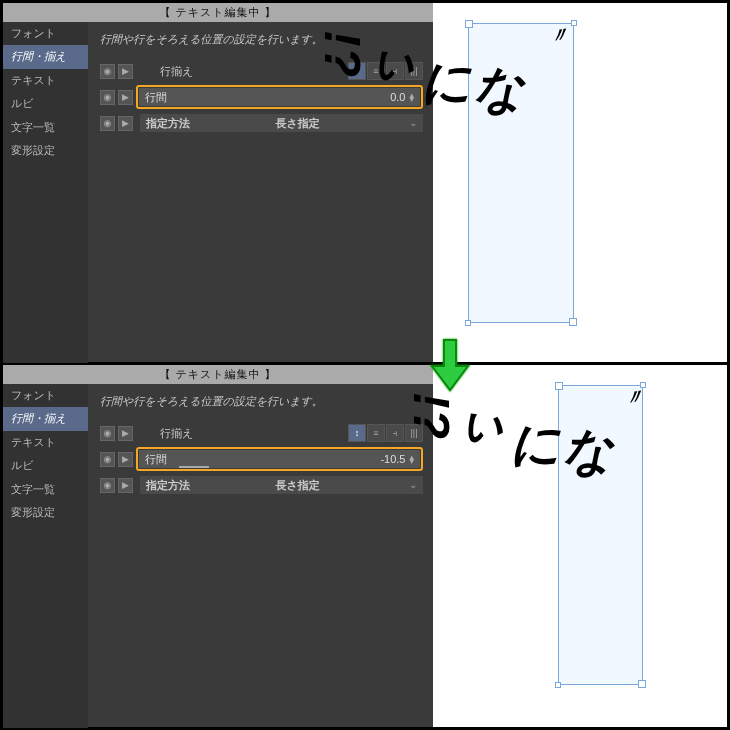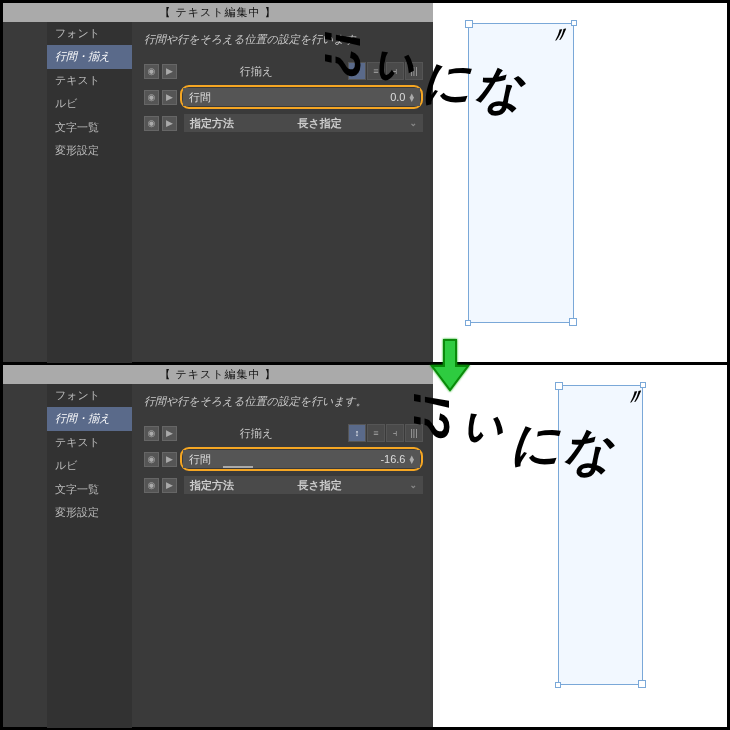--- a/index.html
+++ b/index.html
@@ -4,37 +4,37 @@
 <style>
 * { margin: 0; padding: 0; box-sizing: border-box; font-family: sans-serif; }
 body { background: #fff; width: 730px; height: 730px; }
 
 .container { display: flex; flex-direction: column; height: 730px; }
 .half { position: relative; height: 365px; border: 3px solid #000; display: flex; background: #6d28d9; }
 .half + .half { border-top: none; }
 
 .panel { width: 430px; height: 100%; background: #3a3a3a; color: #ccc; font-size: 11px; position: relative; }
 .panel-title { background: #aaa; color: #111; text-align: center; padding: 2px 0; font-size: 11px; letter-spacing: 1px; }
-.panel-body { display: flex; height: calc(100% - 18px); padding-left: 44px; }
+.panel-body { display: flex; height: calc(100% - 18px); }
 
 .sidebar { width: 85px; background: #323232; display: flex; flex-direction: column; }
 .sidebar-item { padding: 4px 8px; cursor: pointer; color: #bbb; font-size: 11px; line-height: 1.4; }
 .sidebar-item.active { background: #5a6a8a; color: #fff; font-style: italic; }
 
 .main { flex: 1; padding: 10px 10px 10px 12px; }
 .desc { margin-bottom: 14px; color: #ccc; font-style: italic; }
 
 .row { display: flex; align-items: center; height: 20px; margin-bottom: 6px; }
 .row .btn-eye, .row .btn-tri { width: 15px; height: 15px; background: #555; margin-right: 3px; display: flex; align-items: center; justify-content: center; font-size: 9px; color: #aaa; border: 1px solid #666; cursor: pointer; }
-.row .label { margin-left: 13px; color: #ccc; flex: 0 0 80px; text-align: right; }
+.row .label { margin-left: 24px; color: #ccc; flex: 0 0 80px; }
 .row .icons { margin-left: auto; display: flex; gap: 1px; }
 .row .icon-align { width: 18px; height: 18px; background: #4a4a4a; font-size: 9px; color: #aaa; display: flex; align-items: center; justify-content: center; border: 1px solid #555; cursor: pointer; }
 .row .icon-align.active { background: #5a6a8a; color: #fff; }
 
-.hl { border: 2px solid #f5a623; border-radius: 9px; padding: 1px; }
+.hl { border: 2px solid #f5a623; border-radius: 3px; padding: 1px; }
 .slider-row { display: flex; align-items: center; background: #555; height: 18px; padding: 0 6px; position: relative; }
 .slider-row .sl-label { color: #ddd; font-size: 11px; }
 .slider-row .sl-val { margin-left: auto; color: #ddd; font-size: 11px; }
 .slider-row .spin { margin-left: 4px; color: #aaa; font-size: 9px; line-height: 0.5; display: flex; flex-direction: column; }
 .slider-row .fill { position: absolute; bottom: 0; left: 40px; height: 2px; background: #aaa; }
 
 .select-row { display: flex; align-items: center; background: #4a4a4a; height: 18px; padding: 0 6px; margin-left: 38px; font-weight: bold; }
 .select-row .sel-label { color: #ccc; flex: 0 0 80px; }
 .select-row .sel-val { margin-left: auto; margin-right: 40px; color: #ccc; }
 .select-row .chev { margin-left: auto; color: #888; font-size: 9px; }
@@ -156,21 +156,21 @@
           </div>
         </div>
 
         <div class="row">
           <div class="btn-eye">◉</div>
           <div class="btn-tri">▶</div>
           <div class="hl" style="flex:1;">
             <div class="slider-row">
               <span class="sl-label">行間</span>
               <div class="fill" style="width:30px;"></div>
-              <span class="sl-val">-16.6</span>
+              <span class="sl-val">-10.5</span>
               <div class="spin">
                     <span>▴</span>
                     <span>▾</span>
                   </div>
             </div>
           </div>
         </div>
 
         <div class="row">
           <div class="btn-eye">◉</div>

